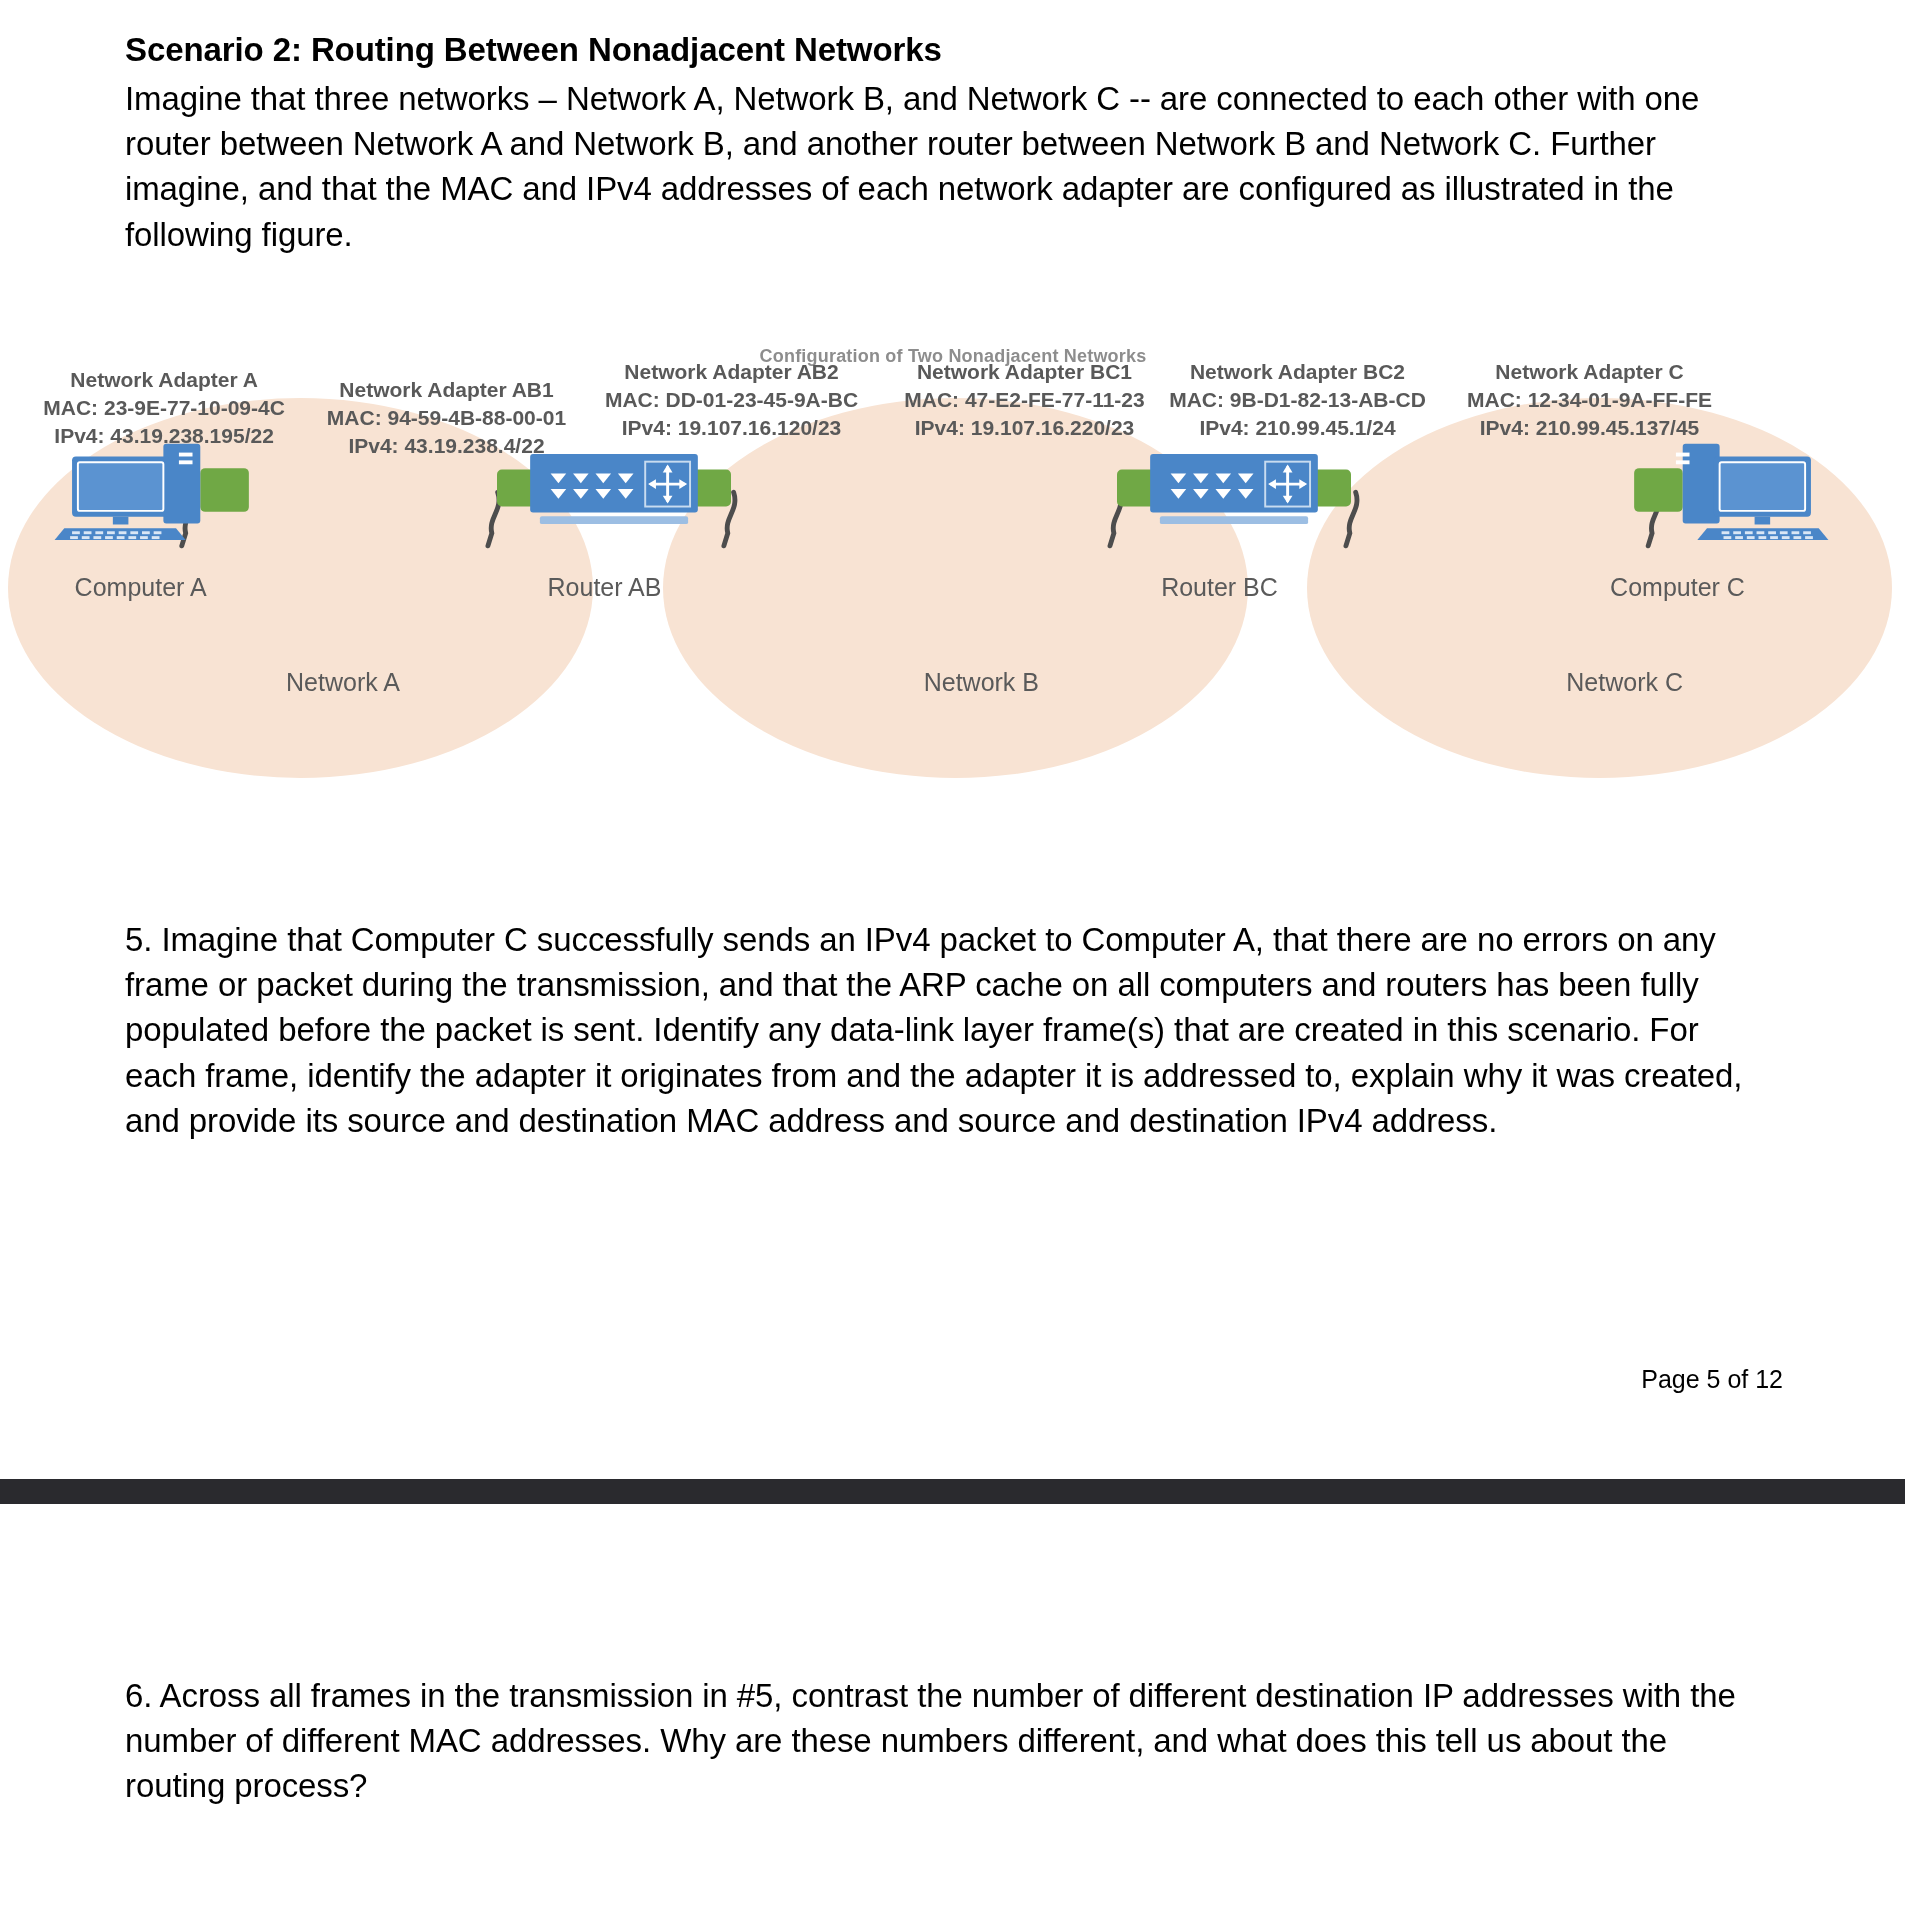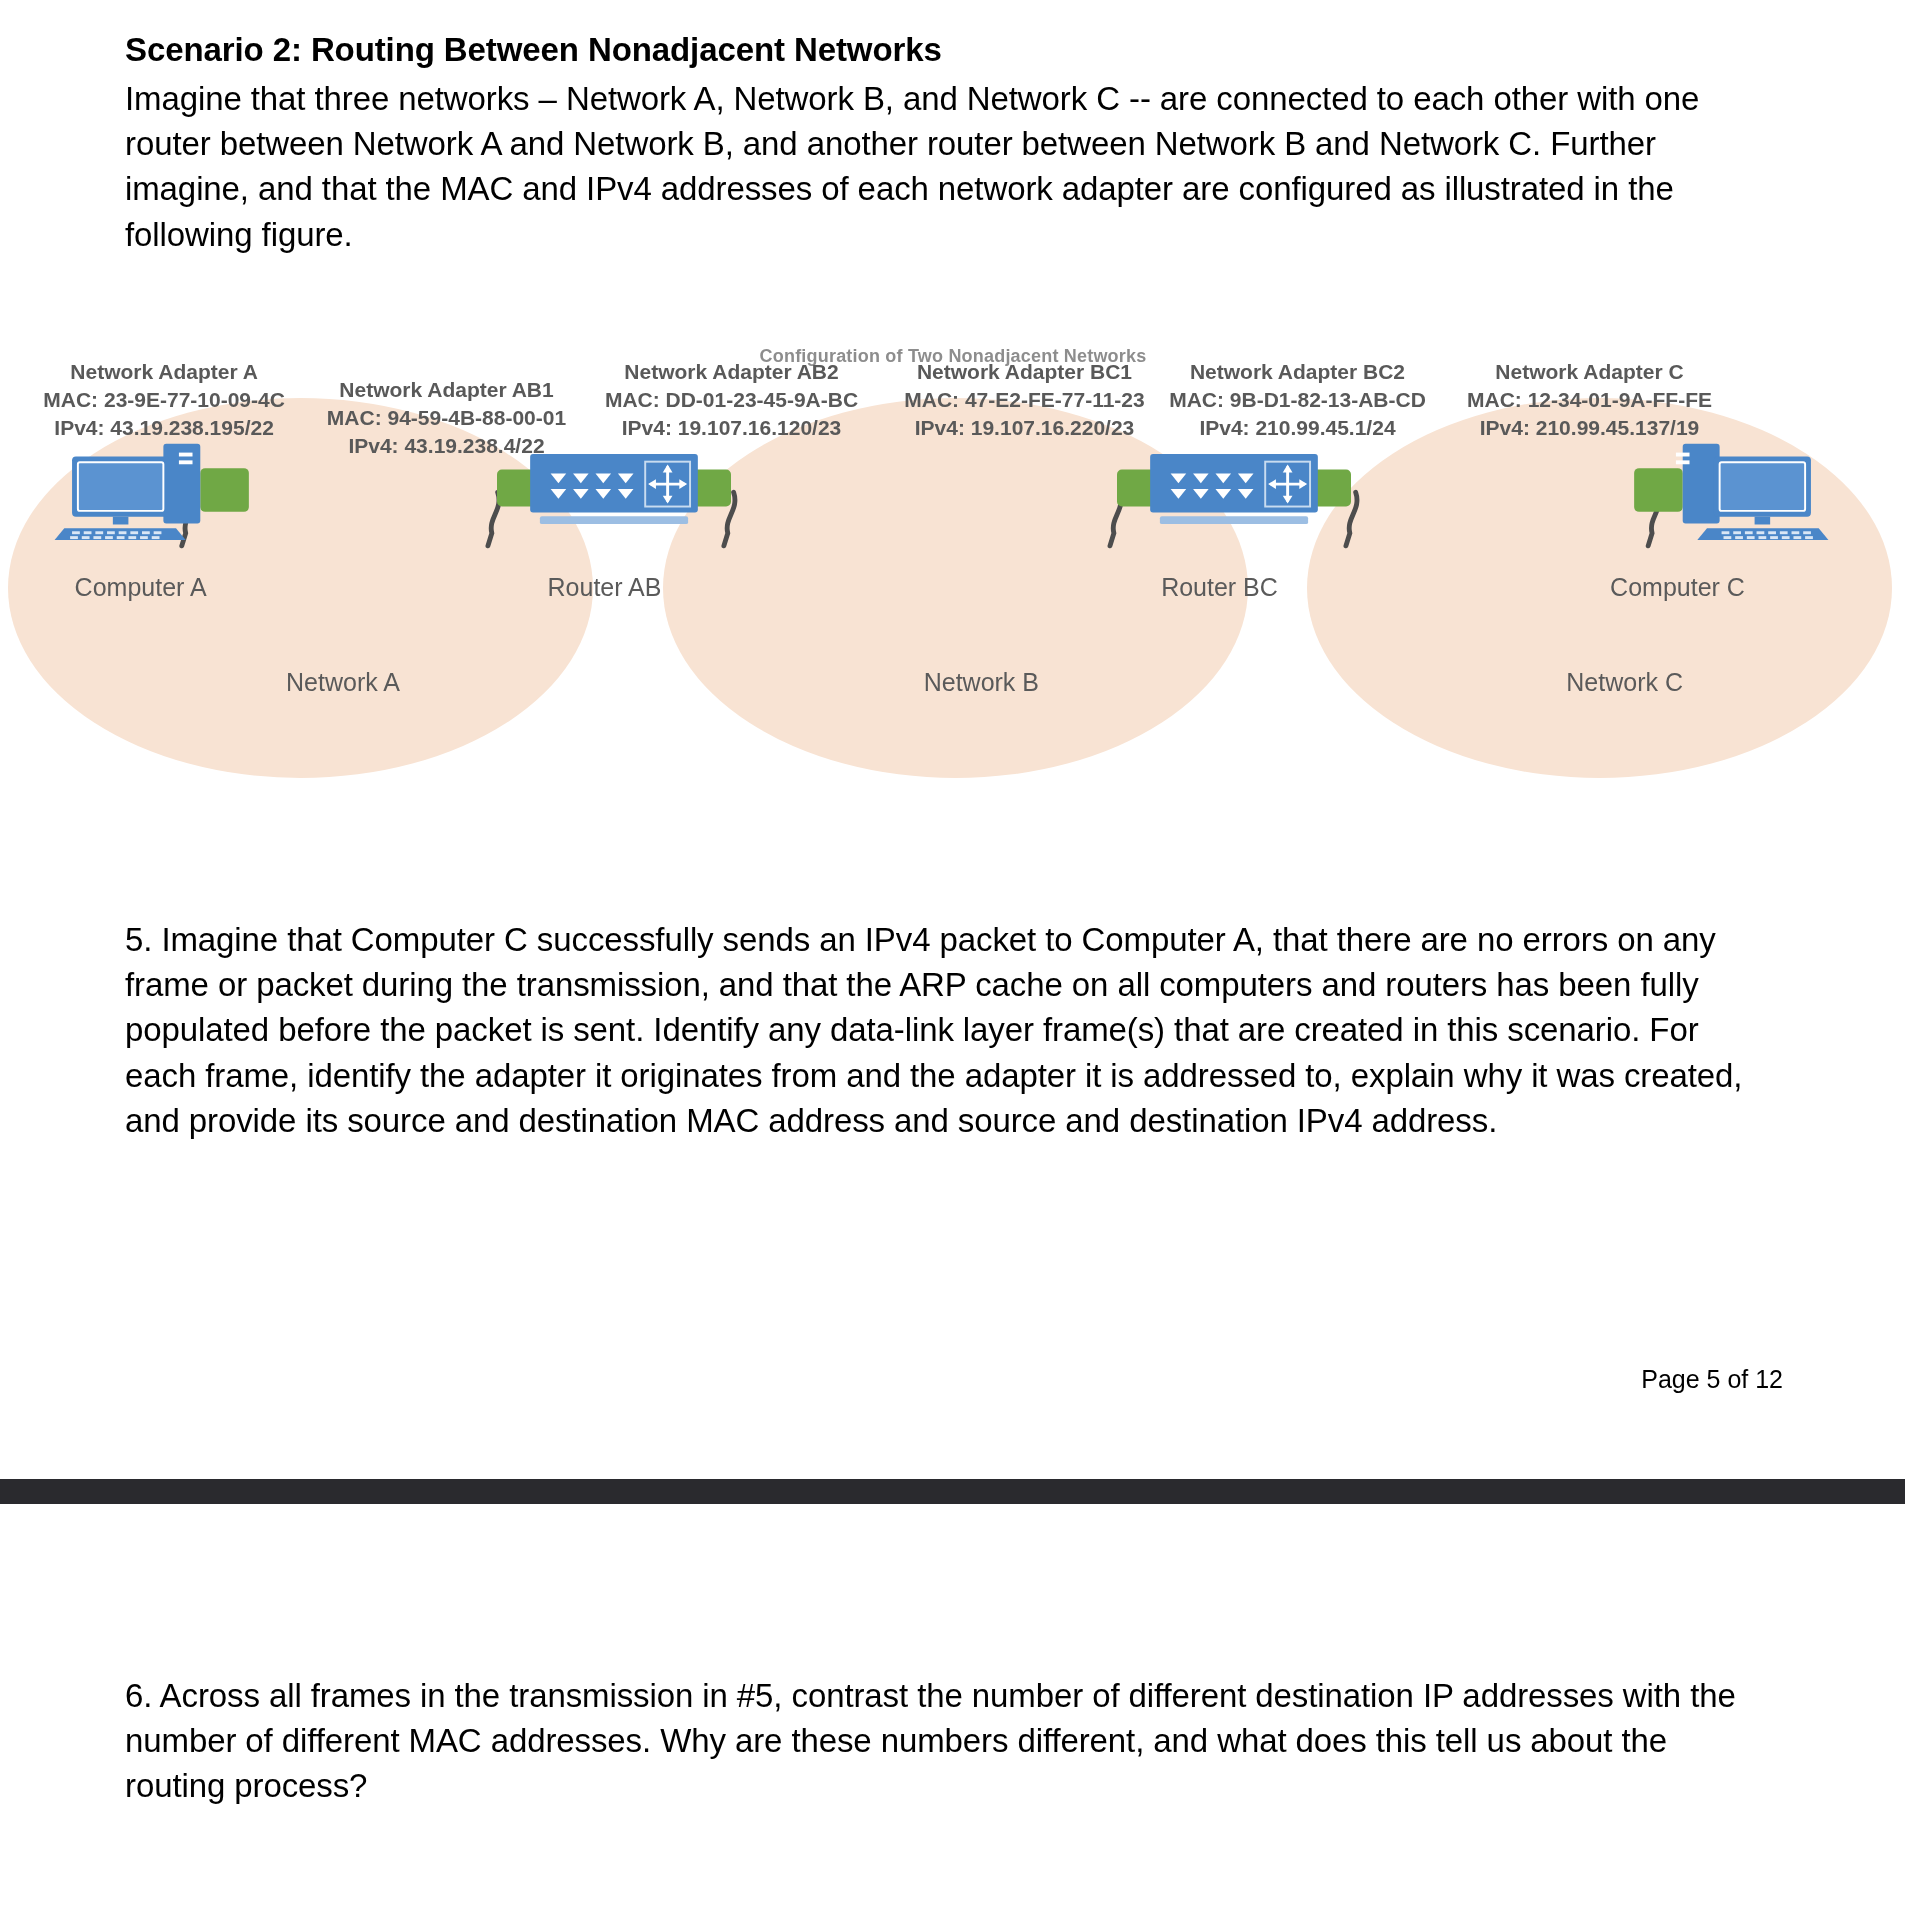--- a/index.html
+++ b/index.html
@@ -92,21 +92,21 @@
     font-stretch: condensed;
     font-size: 21px;
     line-height: 1.33;
     color: #595959;
     z-index: 6;
   }
   .adapter-label .ttl { font-weight: 600; display: block; }
   .adapter-label .mac { display: block; font-weight: 600; }
   .adapter-label .ip  { display: block; font-weight: 600; }
 
-  #lbl-a   { left: 17.6px; }
+  #lbl-a   { left: 17.6px; margin-top: 8px; }
   #lbl-ab1 { left: 300px; margin-top: 18px; }
   #lbl-ab2 { left: 585px; }
   #lbl-bc1 { left: 878px; }
   #lbl-bc2 { left: 1151px; }
   #lbl-c   { left: 1443px; }
 
   .device-name {
     position: absolute;
     top: 227px;
     width: 293px;
@@ -370,21 +370,21 @@
 
     <div class="adapter-label" id="lbl-bc2">
       <span class="ttl">Network Adapter BC2</span>
       <span class="mac">MAC: 9B-D1-82-13-AB-CD</span>
       <span class="ip">IPv4: 210.99.45.1/24</span>
     </div>
 
     <div class="adapter-label" id="lbl-c">
       <span class="ttl">Network Adapter C</span>
       <span class="mac">MAC: 12-34-01-9A-FF-FE</span>
-      <span class="ip">IPv4: 210.99.45.137/19</span>
+      <span class="ip">IPv4: 210.99.45.137/45</span>
     </div>
 
     <div class="device-name" id="name-compa">Computer A</div>
     <div class="device-name" id="name-routab">Router AB</div>
     <div class="device-name" id="name-routbc">Router BC</div>
     <div class="device-name" id="name-compc">Computer C</div>
 
     <div class="network-name" id="name-neta">Network A</div>
     <div class="network-name" id="name-netb">Network B</div>
     <div class="network-name" id="name-netc">Network C</div>

